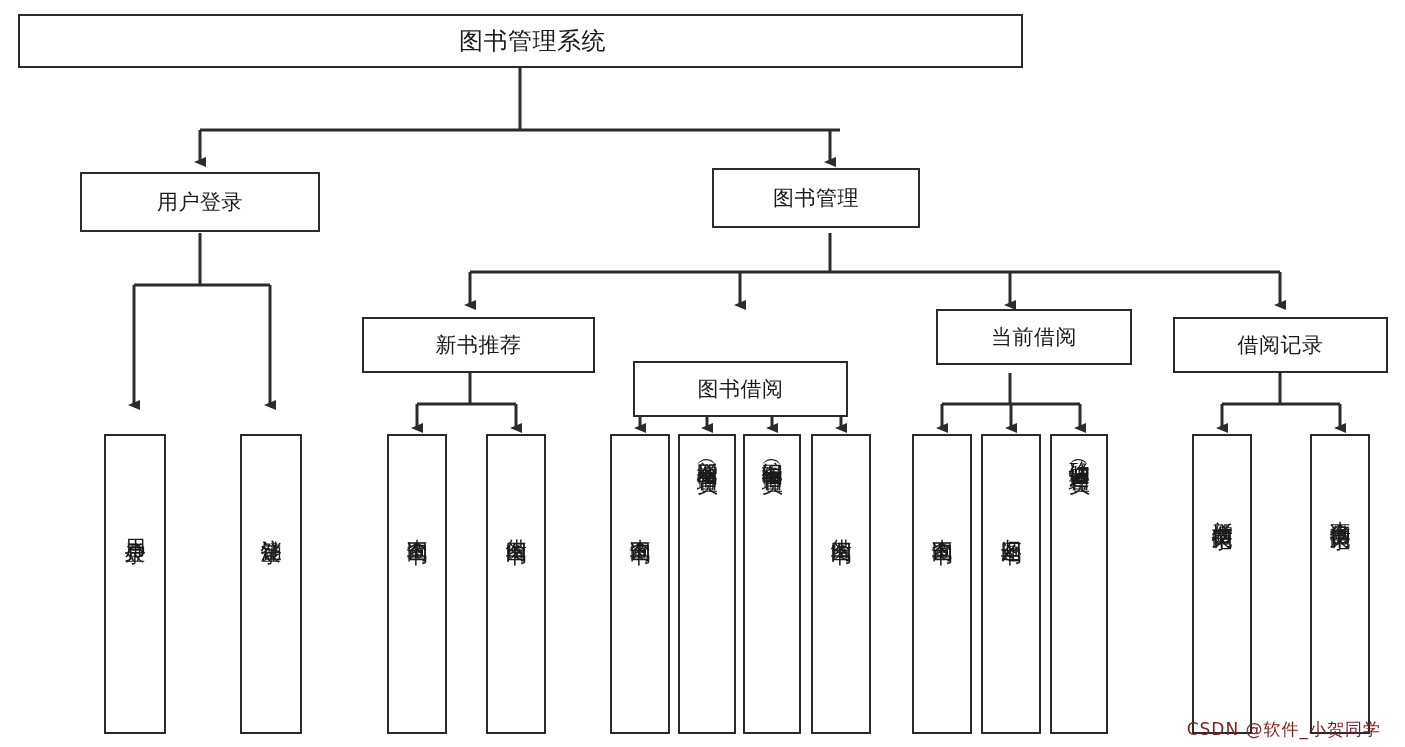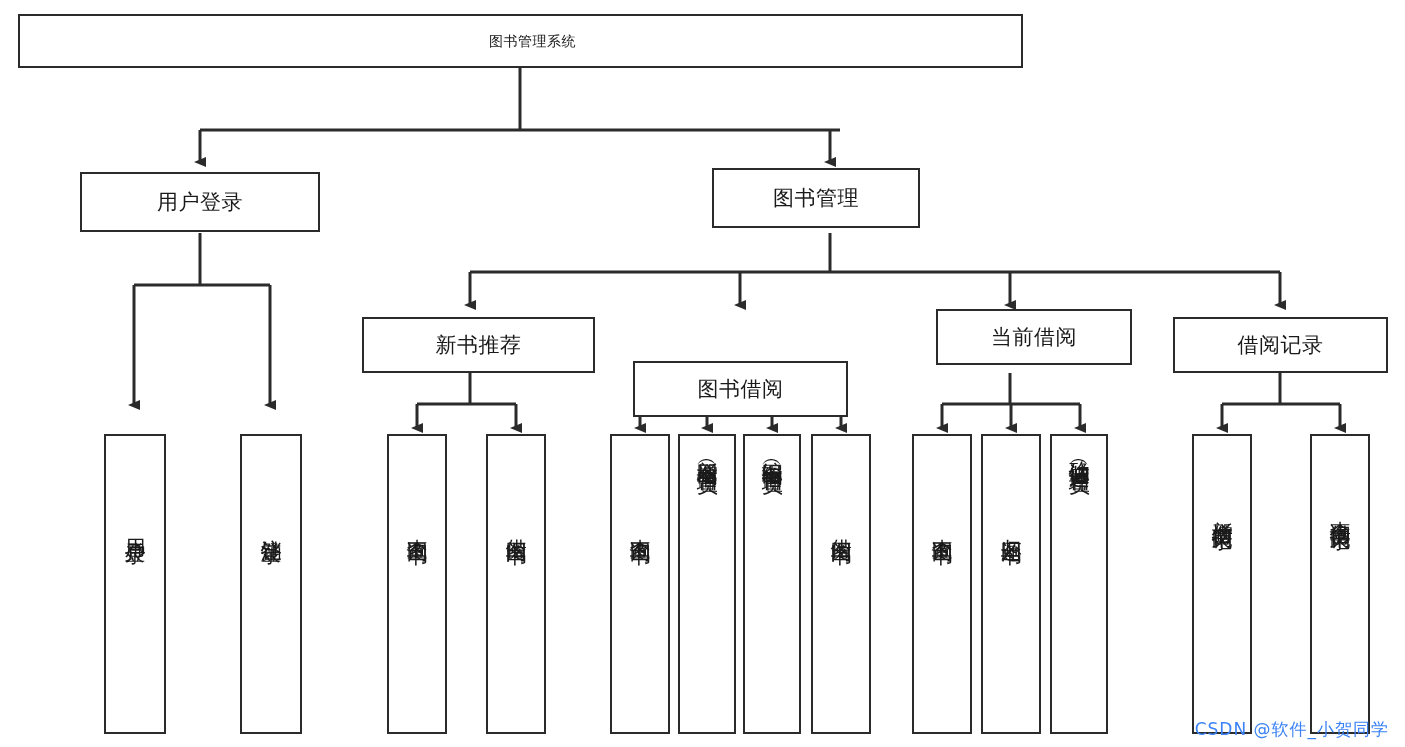--- a/index.html
+++ b/index.html
@@ -41,21 +41,21 @@
     display: block;
     text-align: center;
     line-height: 1.18;
     letter-spacing: 0.5px;
     white-space: nowrap;
   }
   .node.horizontal .node-label {
     font-size: 21px;
   }
   .node.root .node-label {
-    font-size: 14px;
+    font-size: 24px;
     margin-left: 24px;
   }
   .node.vertical {
     align-items: flex-start;
     padding-top: 8px;
   }
   .node.vertical .node-label {
     writing-mode: vertical-rl;
     text-orientation: upright;
     font-size: 21px;
@@ -64,24 +64,24 @@
     margin: 0 auto;
   }
   .node.vertical.mid .node-label {
     margin-top: 78px;
   }
   .node.vertical.midshort .node-label {
     margin-top: 60px;
   }
   .watermark {
     position: absolute;
-    right: 16px;
+    right: 24px;
     bottom: 6px;
     font-size: 17px;
-    color: #3b82f6;
+    color: #7f1d1d;
     letter-spacing: 1px;
     z-index: 3;
     white-space: nowrap;
   }
 </style>
 </head>
 <body>
 
 <div id="diagram-root">
 

